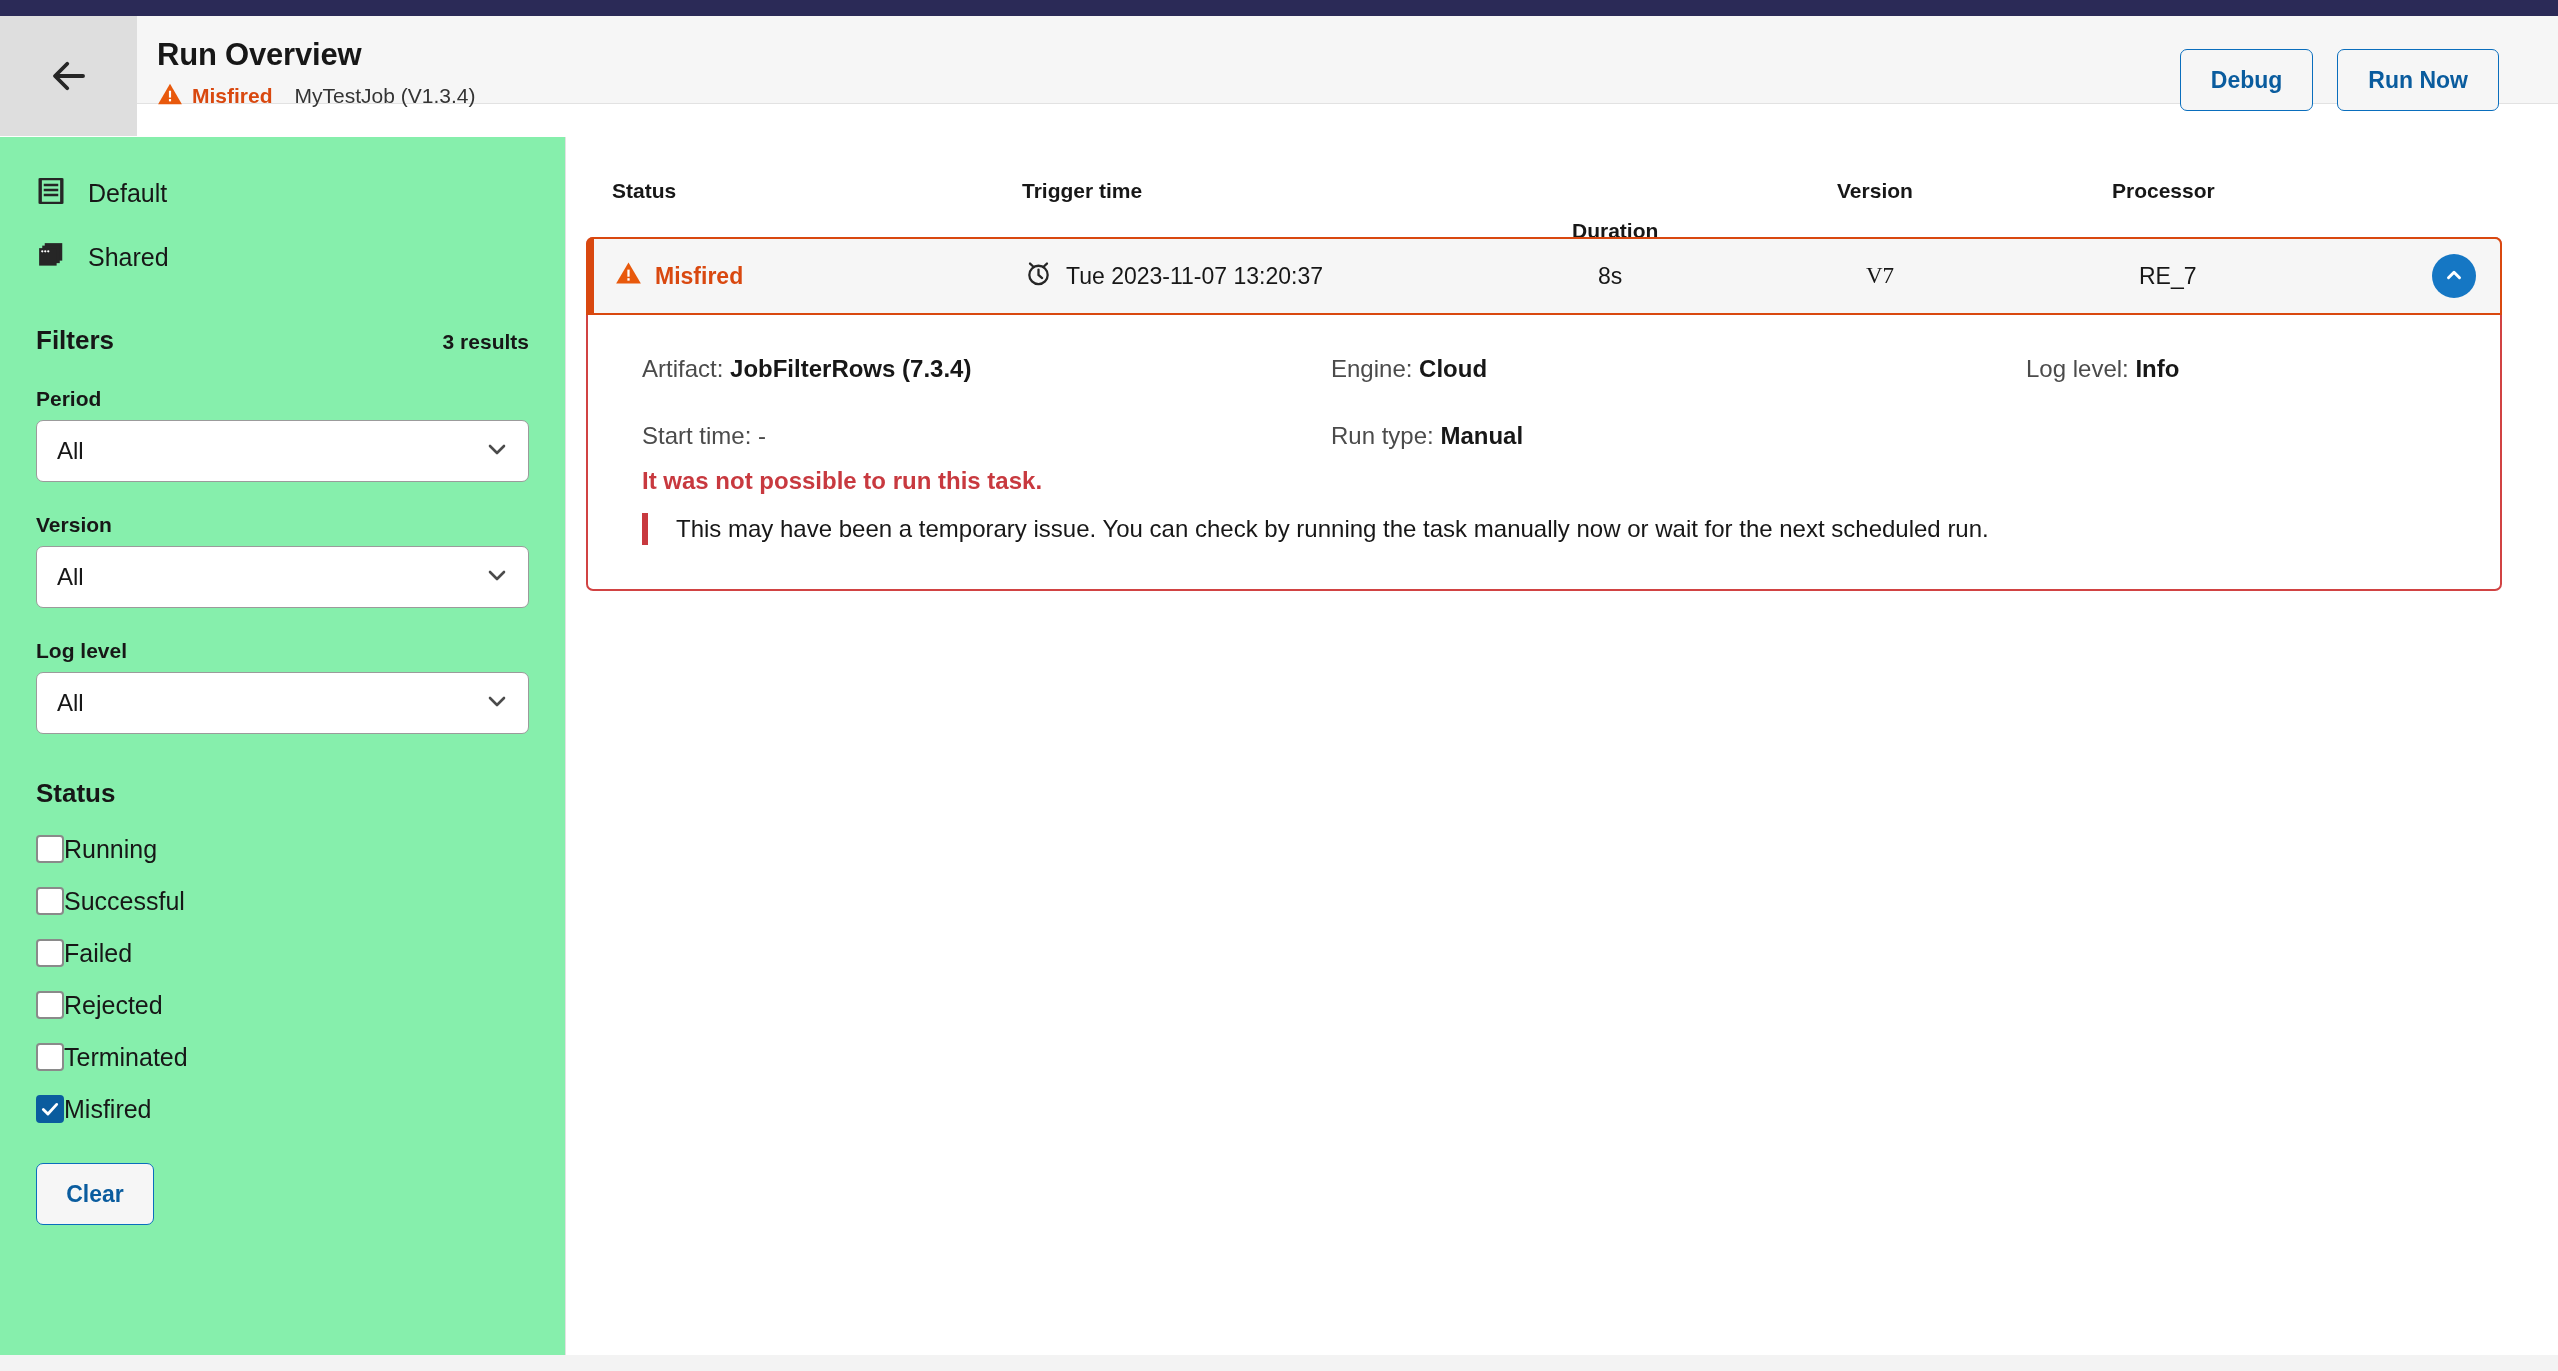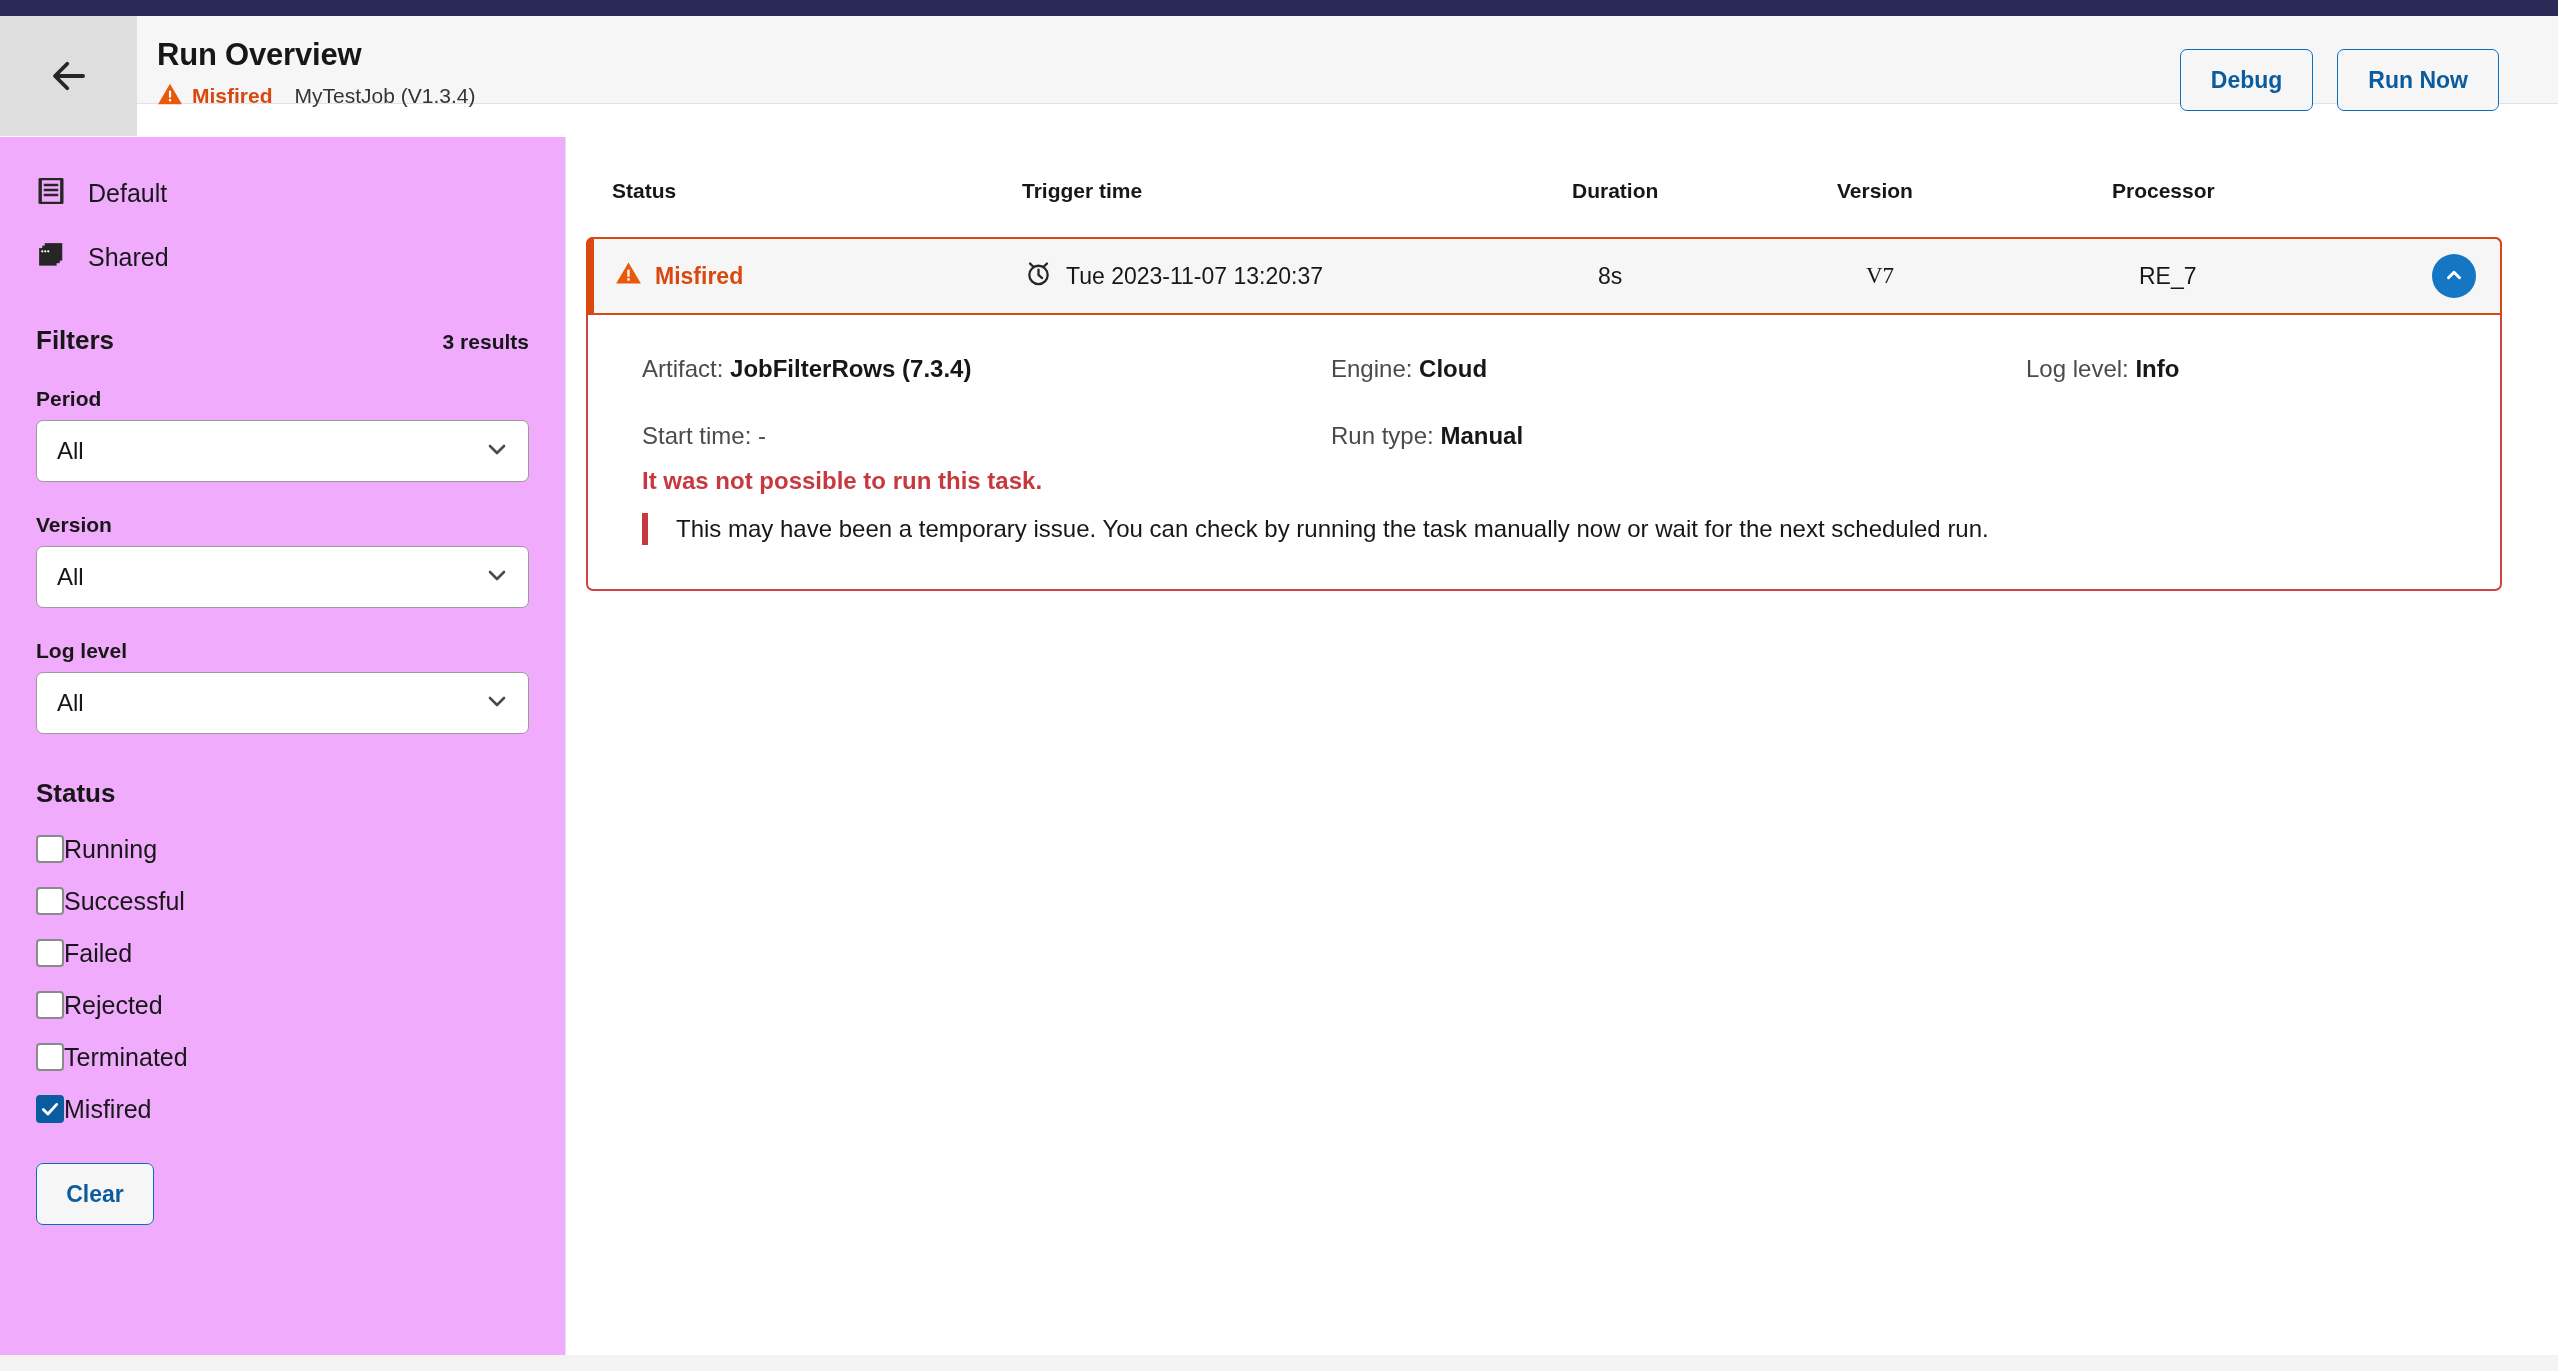--- a/index.html
+++ b/index.html
@@ -70,21 +70,21 @@
     line-height: 60px;
     cursor: pointer;
     font-family: "Liberation Sans", sans-serif;
     white-space: nowrap;
   }
 
   
   .sidebar {
     position: absolute; top: 137px; left: 0;
     width: 566px; height: 1218px;
-    background: #f0abfc;
+    background: #86efac;
     border-right: 1px solid #e2e2e2;
   }
   .side-nav-item {
     display: flex; align-items: center; gap: 22px;
     padding: 0 36px;
     height: 52px;
     margin-top: 12px;
     cursor: pointer;
   }
   .side-nav-item:first-child { margin-top: 30px; }
@@ -377,21 +377,21 @@
   </div>
 
   <button class="clear-btn">Clear</button>
 </div>
 
 <div class="main">
 
   <div class="table-head">
     <span class="th" style="left:45px;">Status</span>
     <span class="th" style="left:455px;">Trigger time</span>
-    <span class="th" style="left:1005px;">Duration</span>
+    <span class="th" style="left:1005px;margin-top:40px;">Duration</span>
     <span class="th" style="left:1270px;">Version</span>
     <span class="th" style="left:1545px;">Processor</span>
   </div>
 
   <div class="run-card">
 
     <div class="run-row">
       <span class="cell cell-status" style="left:21px;">
         <span>
           <svg width="27" height="27" viewBox="0 0 24 24">

